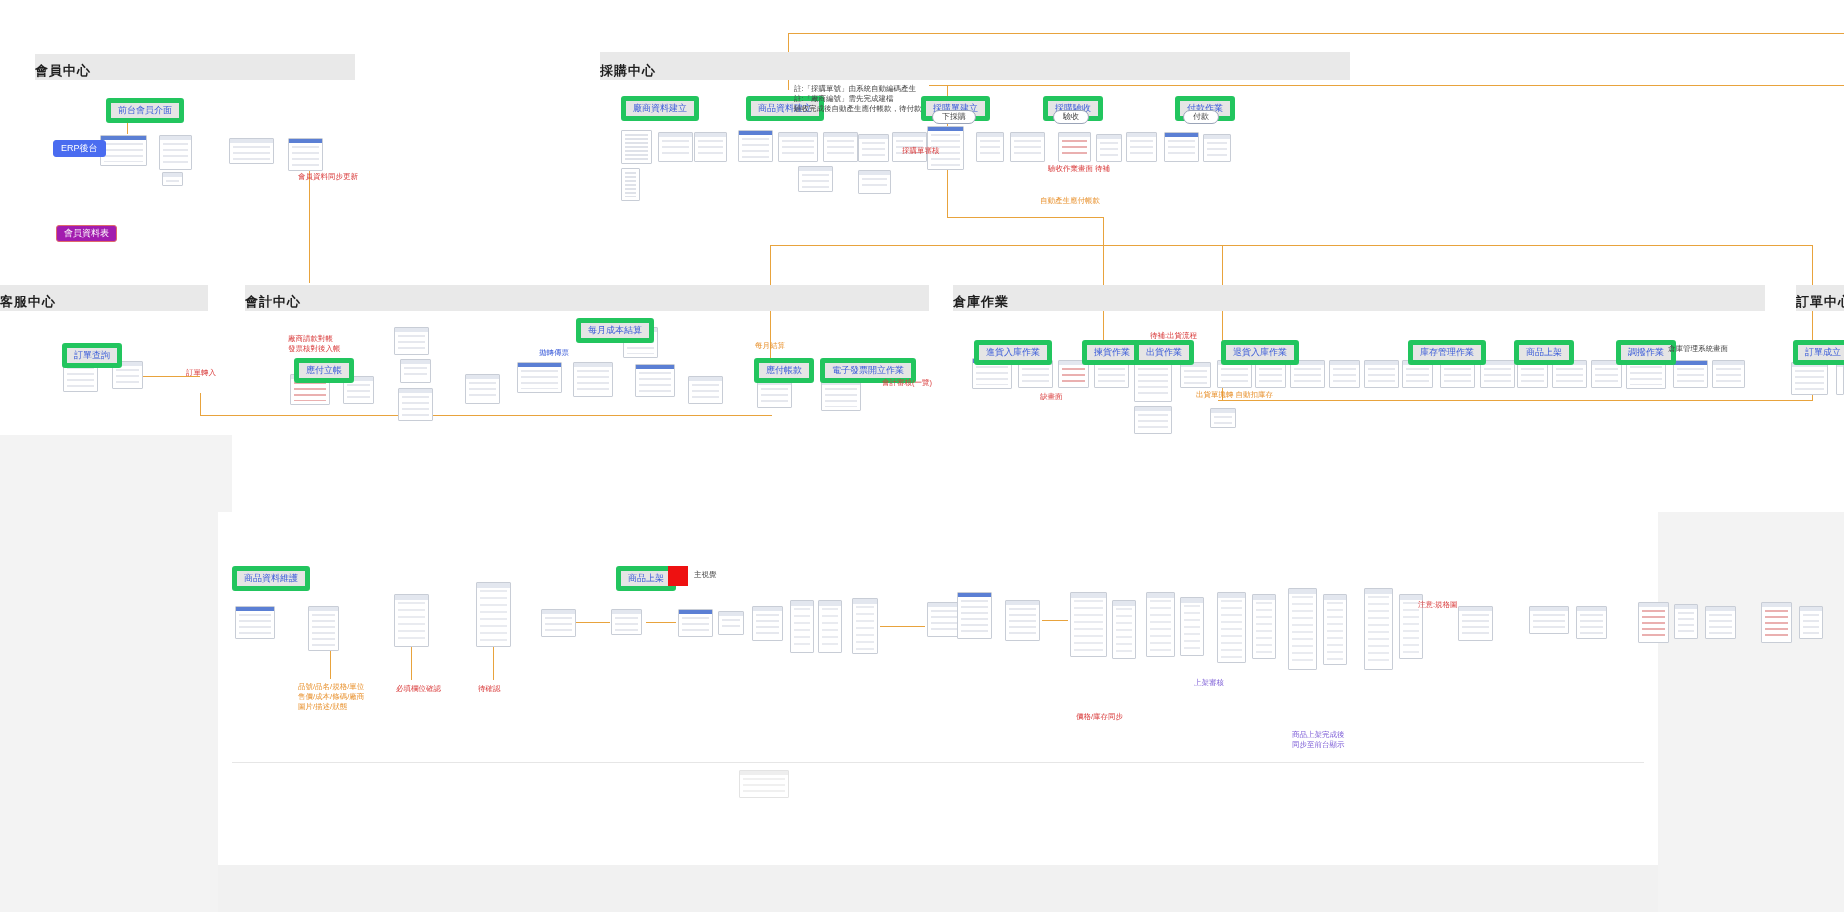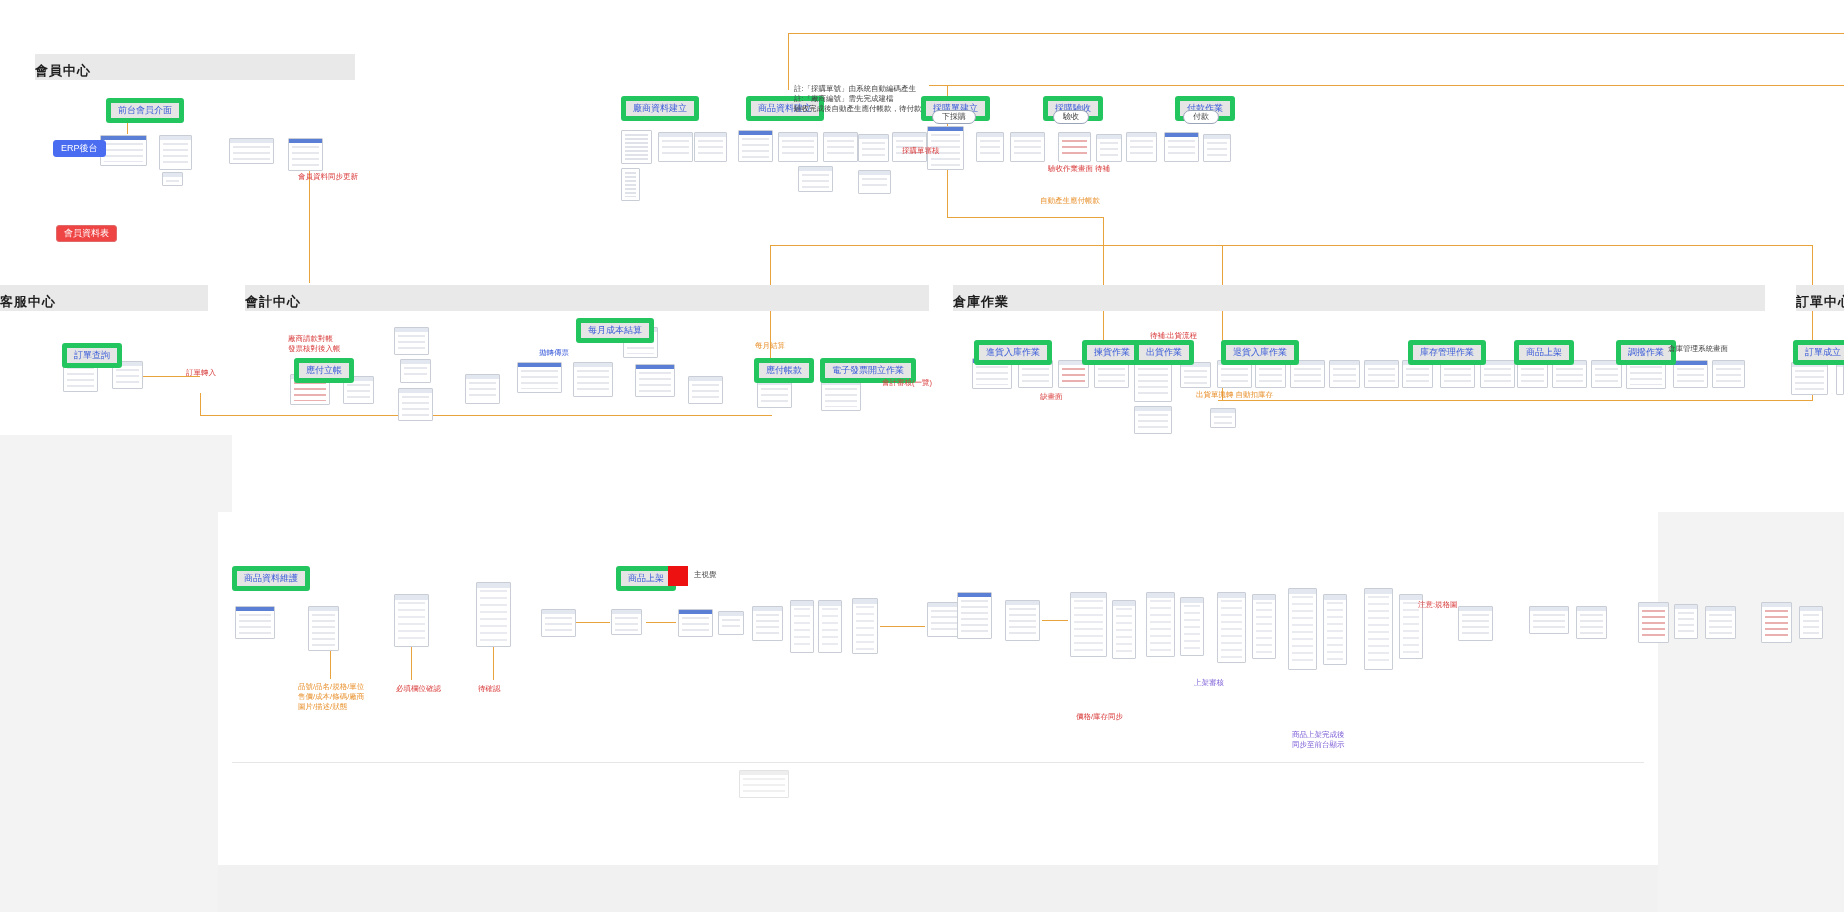--- a/index.html
+++ b/index.html
@@ -36,21 +36,21 @@
   .thumb.v4::after{background:repeating-linear-gradient(to bottom,#e9ebf0 0 2px,transparent 2px 7px);}
   .thumb.v5{border-color:#e3e3e3;}
   .thumb.v5::before{background:#eeeeee;}
   .thumb.v5::after{background:repeating-linear-gradient(to bottom,#f0f0f0 0 2px,transparent 2px 6px);}
   .pill{
     position:absolute;z-index:4;font-size:9px;line-height:1;padding:3px 7px;
     border-radius:3px;white-space:nowrap;
   }
   .pill.outline{background:#e5e5e5;border:5px solid #22c55e;color:#3a5bd9;}
   .pill.solid{background:#4a6cf0;border:1px solid #4a6cf0;color:#fff;}
-  .pill.red{background:#ef4444;border:1px solid #e06a6a;color:#fff;}
+  .pill.red{background:#a21caf;border:1px solid #e06a6a;color:#fff;}
   .oval{
     position:absolute;z-index:4;font-size:8px;line-height:1;padding:2px 9px;
     border-radius:9px;background:#fff;border:1px solid #9aa4b8;color:#444;white-space:nowrap;
   }
   .note{
     position:absolute;z-index:4;font-size:7.5px;line-height:1.35;white-space:pre-line;
   }
   .c-red{color:#d93a3a;}
   .c-orange{color:#e8912d;}
   .c-purple{color:#7b5bd6;}
@@ -187,20 +187,23 @@
     <div class="thumb v0" style="left: 1576px; top: 606px; width: 31px; height: 33px;"></div>
     <div class="thumb v2" style="left: 1638px; top: 602px; width: 31px; height: 41px;"></div>
     <div class="thumb v0" style="left: 1674px; top: 604px; width: 24px; height: 35px;"></div>
     <div class="thumb v0" style="left: 1705px; top: 606px; width: 31px; height: 33px;"></div>
     <div class="thumb v2" style="left: 1761px; top: 602px; width: 31px; height: 41px;"></div>
     <div class="thumb v0" style="left: 1799px; top: 606px; width: 24px; height: 33px;"></div>
     <div class="thumb v5" style="left: 739px; top: 770px; width: 50px; height: 28px;"></div>
     <div class="secbar" style="left: 35px; top: 54px; width: 320px; height: 26px;">
       <span>會員中心</span>
     </div>
+    <div class="secbar" style="left: 600px; top: 52px; width: 750px; height: 28px;">
+      <span>採購中心</span>
+    </div>
     <div class="secbar" style="left: 0px; top: 285px; width: 208px; height: 26px;">
       <span>客服中心</span>
     </div>
     <div class="secbar" style="left: 953px; top: 285px; width: 812px; height: 26px;">
       <span>倉庫作業</span>
     </div>
     <div class="secbar" style="left: 245px; top: 285px; width: 684px; height: 26px;">
       <span>會計中心</span>
     </div>
     <div class="secbar" style="left: 1796px; top: 285px; width: 48px; height: 26px;">

